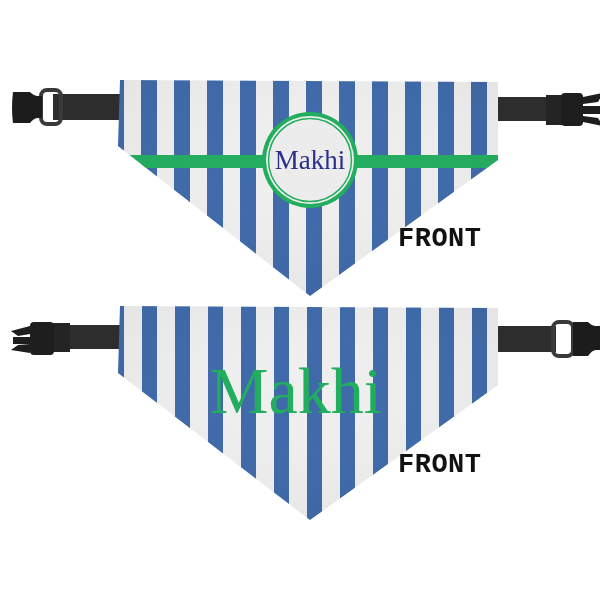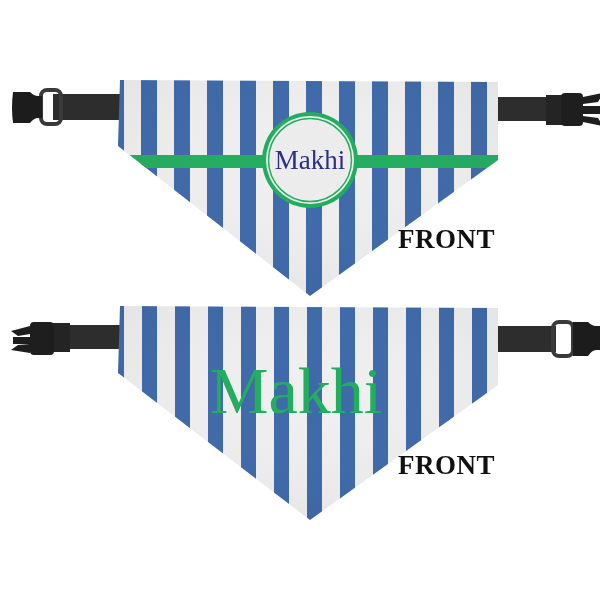--- a/index.html
+++ b/index.html
@@ -1,18 +1,18 @@
 <!DOCTYPE html>
 <html><head>
 <meta charset="utf-8">
 <style>
   html, body { margin: 0; padding: 0; background: #ffffff; }
   body { width: 600px; height: 600px; position: relative; overflow: hidden; font-family: "Liberation Sans", sans-serif; }
   .stage { position: absolute; left: 0; top: 0; width: 548px; height: 600px; margin-left: 8px; }
-  .label { position: absolute; font-family: Liberation Serif, serif; font-weight: bold; font-size: 27px; color: #111111; letter-spacing: 0.5px; }
+  .label { position: absolute; font-family: Liberation Mono, monospace; font-weight: bold; font-size: 27px; color: #111111; letter-spacing: 0.5px; }
   .label.front { left: 398px; top: 224px; }
   .label.back { left: 398px; top: 450px; }
   svg text { font-family: "Liberation Serif", "DejaVu Serif", serif; }
 </style>
 </head>
 <body>
 
 <div class="stage">
 <svg width="600" height="600" viewBox="0 0 600 600" xmlns="http://www.w3.org/2000/svg">
   <defs>

